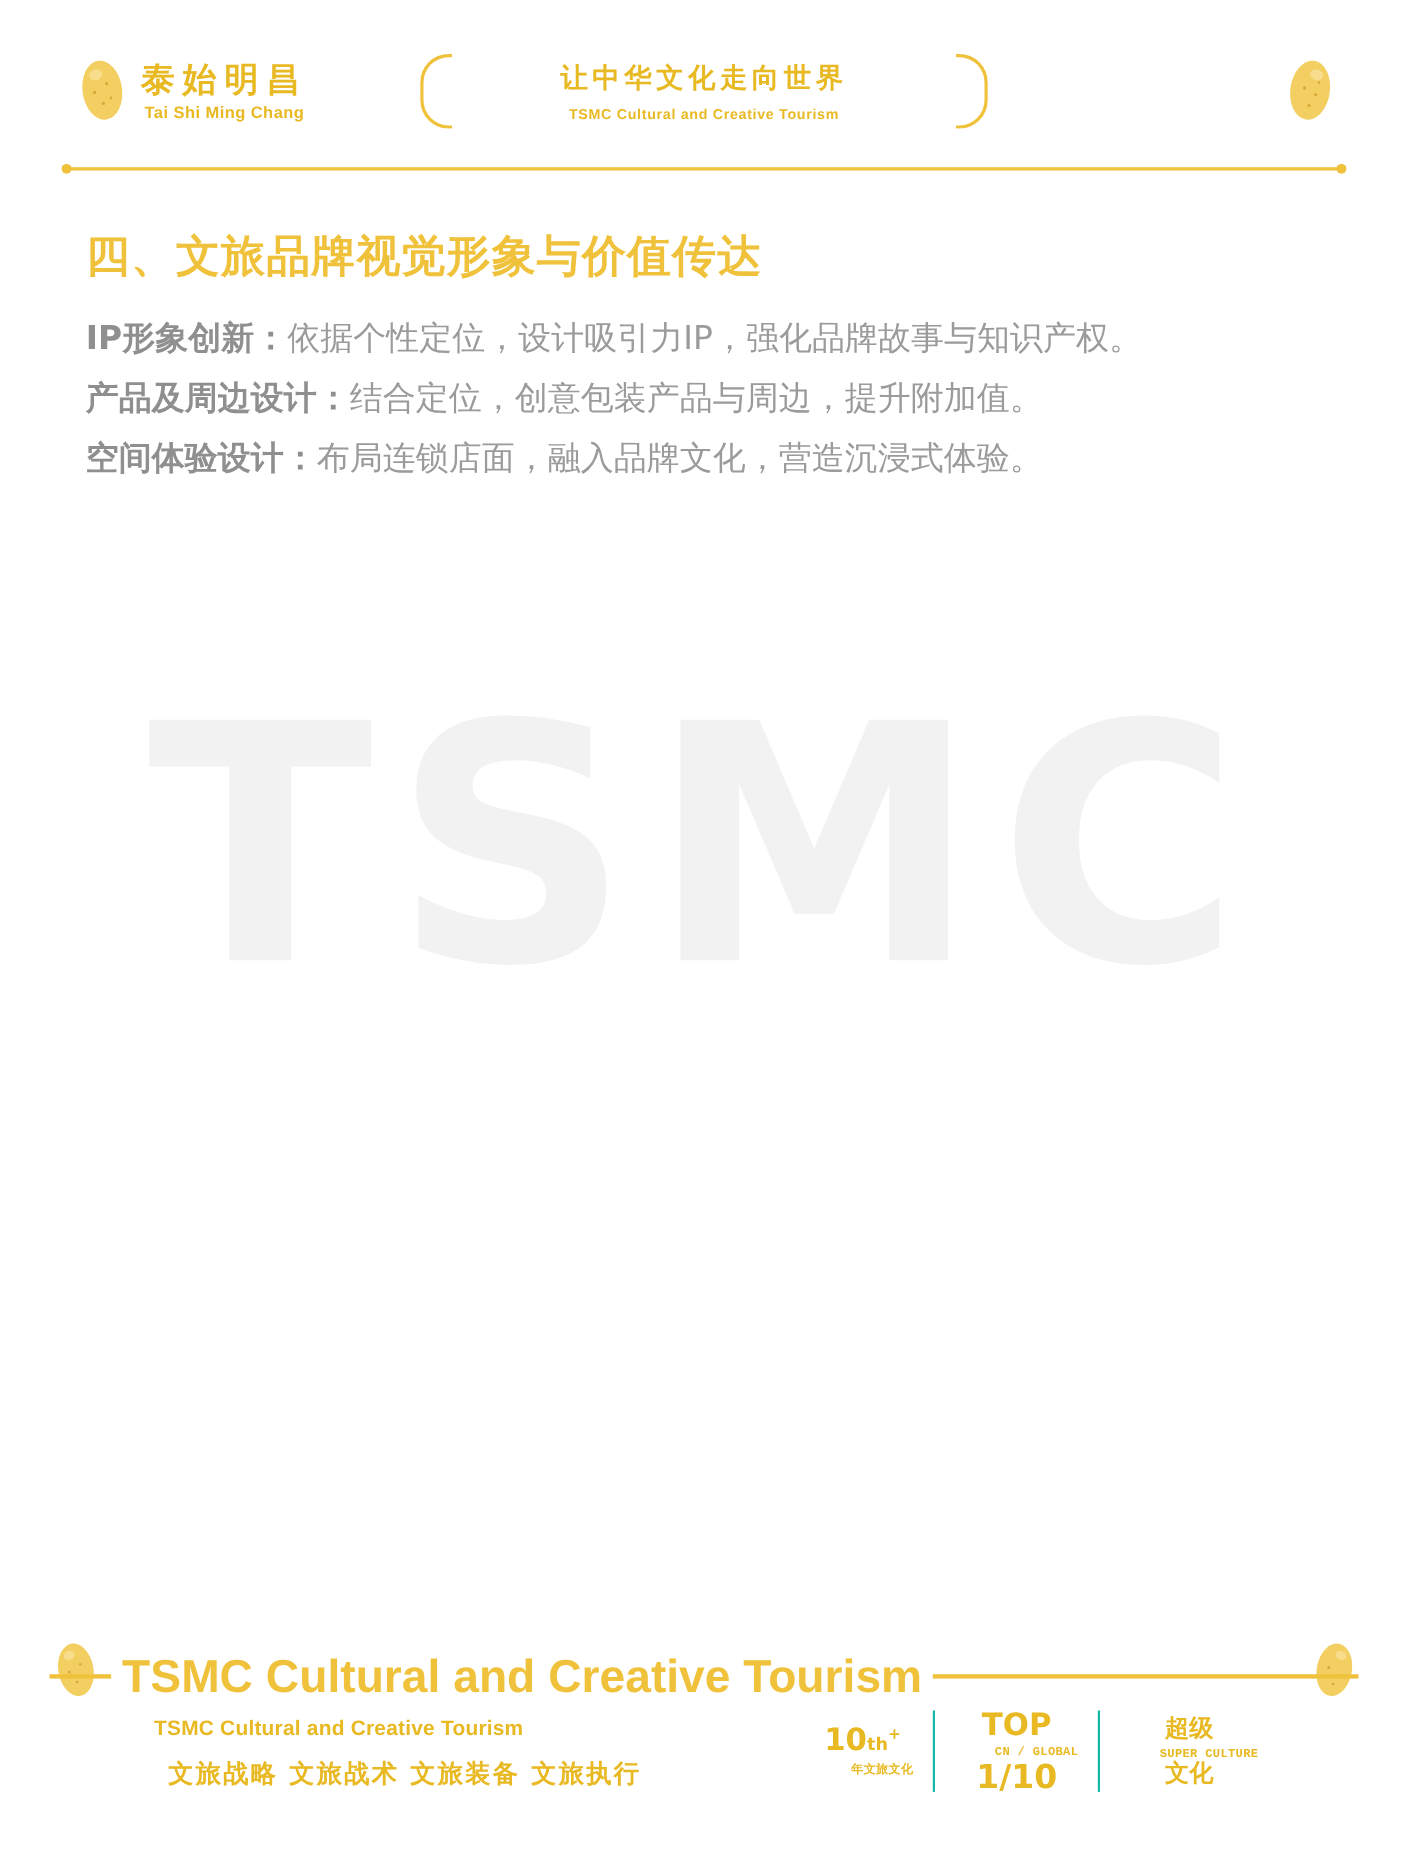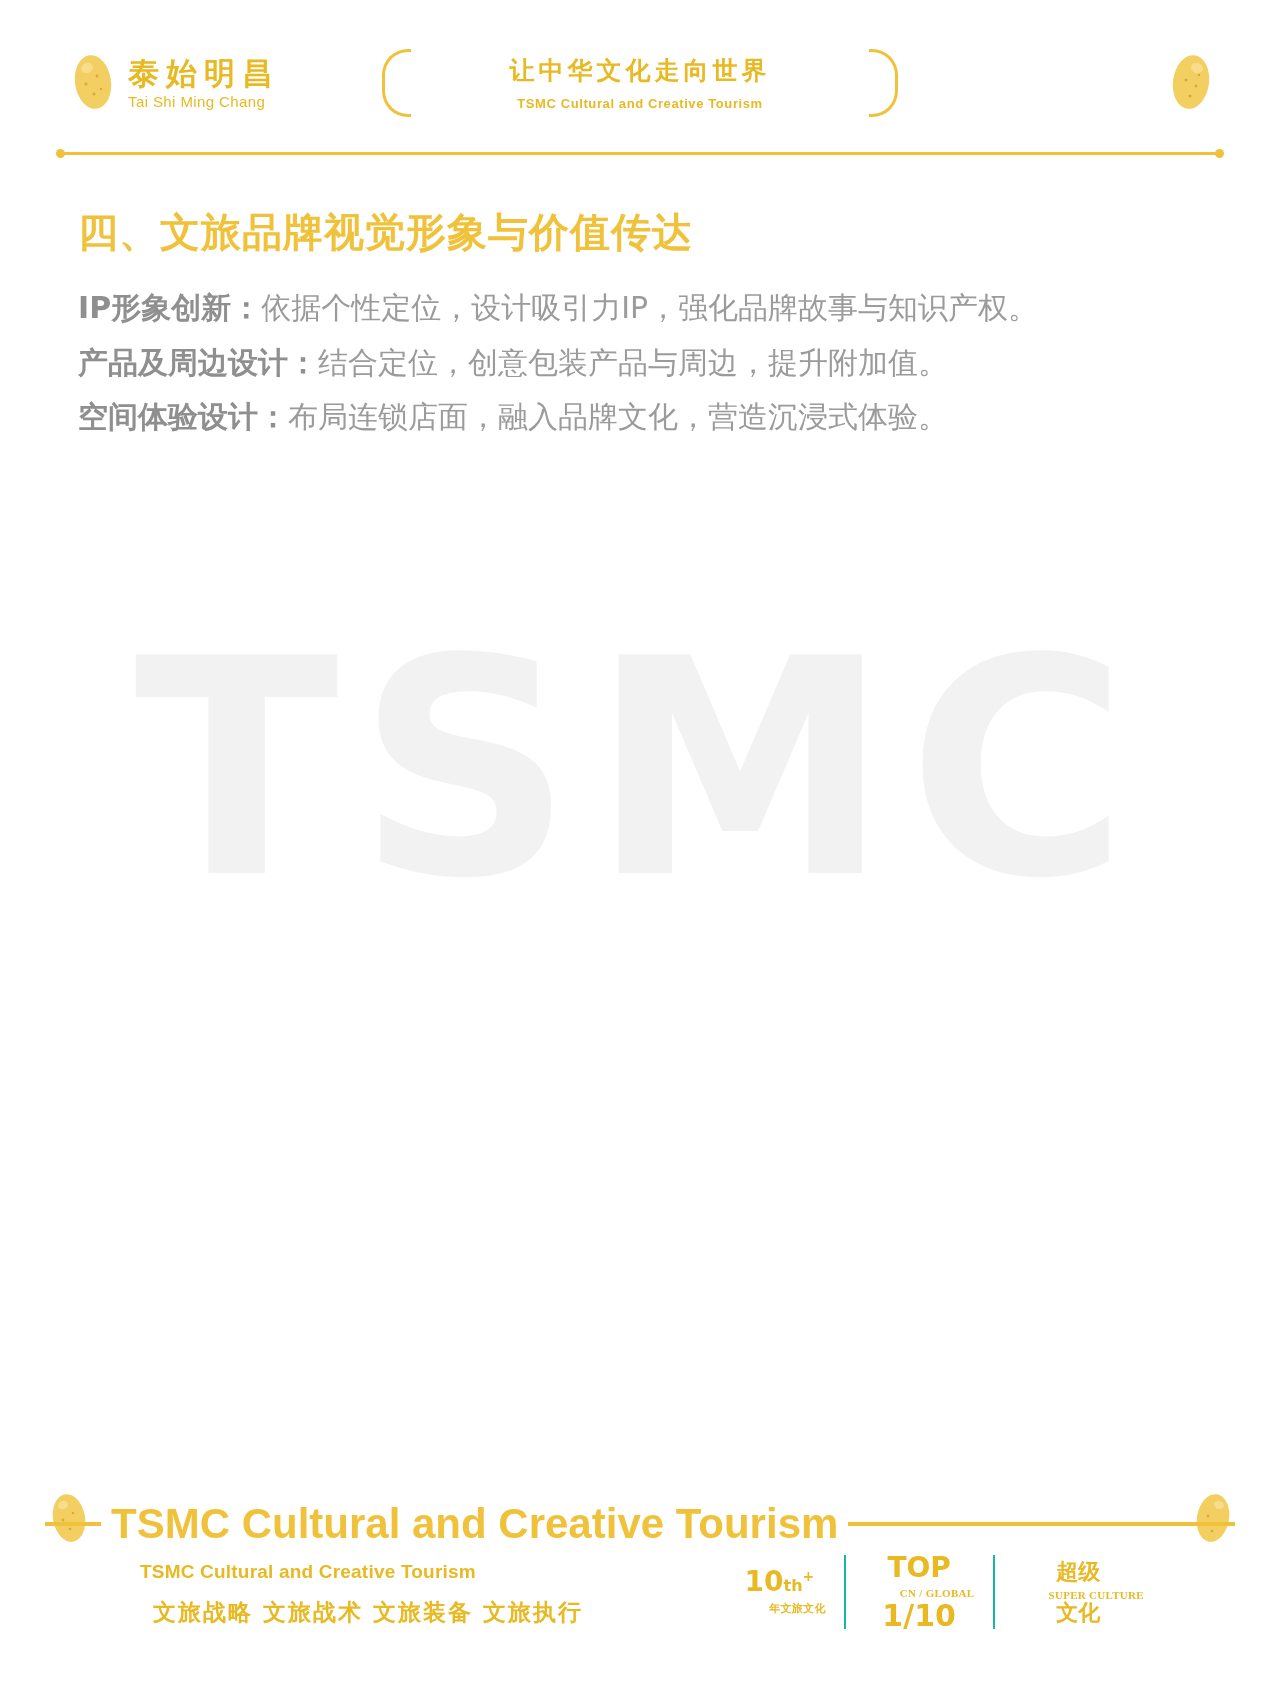--- a/index.html
+++ b/index.html
@@ -76,40 +76,41 @@
     border-radius: 50%;
   }
 
   .brand-block {
     position: absolute;
     left: 70px;
     top: 52px;
     display: flex;
     align-items: center;
     gap: 12px;
+    text-align: center;
   }
   .potato {
     display: inline-block;
   }
   .brand-text {
     display: flex;
     flex-direction: column;
     justify-content: center;
   }
   .brand-cn {
     font-size: 31px;
     font-weight: bold;
     color: #e8b923;
     letter-spacing: 7px;
     line-height: 1.15;
     font-family: "DejaVu Sans", sans-serif;
   }
   .brand-en {
     font-size: 15px;
-    font-weight: normal;
+    font-weight: bold;
     color: #e8b923;
     letter-spacing: 0.4px;
     line-height: 1.4;
   }
 
   .slogan-block {
     position: absolute;
     left: 50%;
     transform: translateX(-50%);
     top: 55px;
@@ -270,21 +271,21 @@
   }
   .badge-main .sm {
     font-size: 16px;
     text-align: right;
   }
   .badge-sub {
     font-size: 11px;
     font-weight: bold;
     margin-top: 5px;
     letter-spacing: 0.3px;
-    font-family: Liberation Serif, serif;
+    font-family: Liberation Mono, monospace;
     padding-left: 36px;
   }
   .badge-cn-main {
     font-size: 22px;
     font-weight: bold;
     line-height: 1.05;
     font-family: "DejaVu Sans", sans-serif;
   }
 
   .footer-potato-left {

